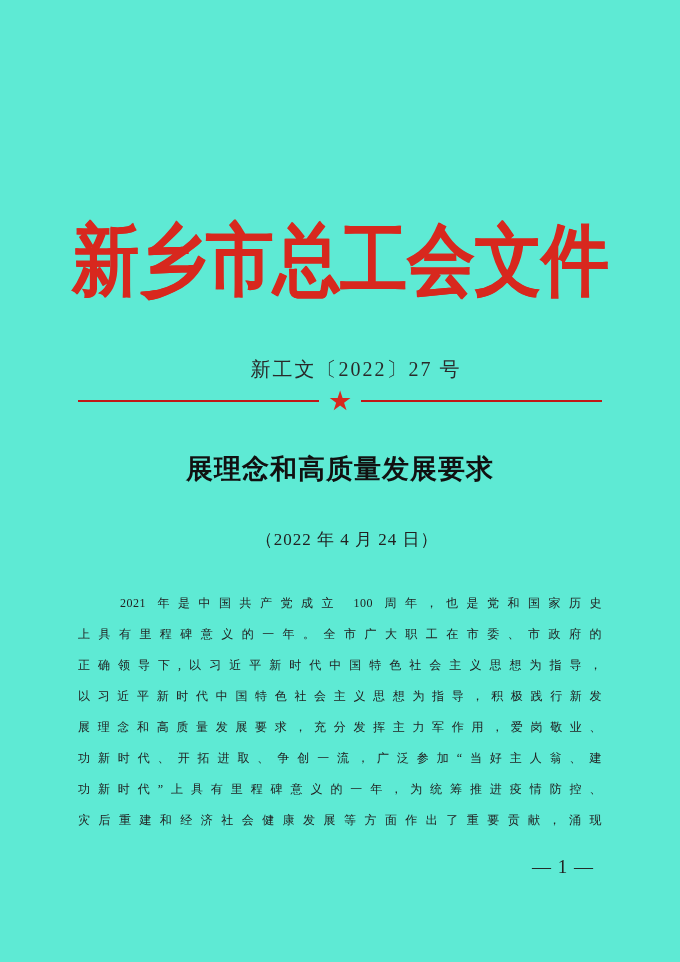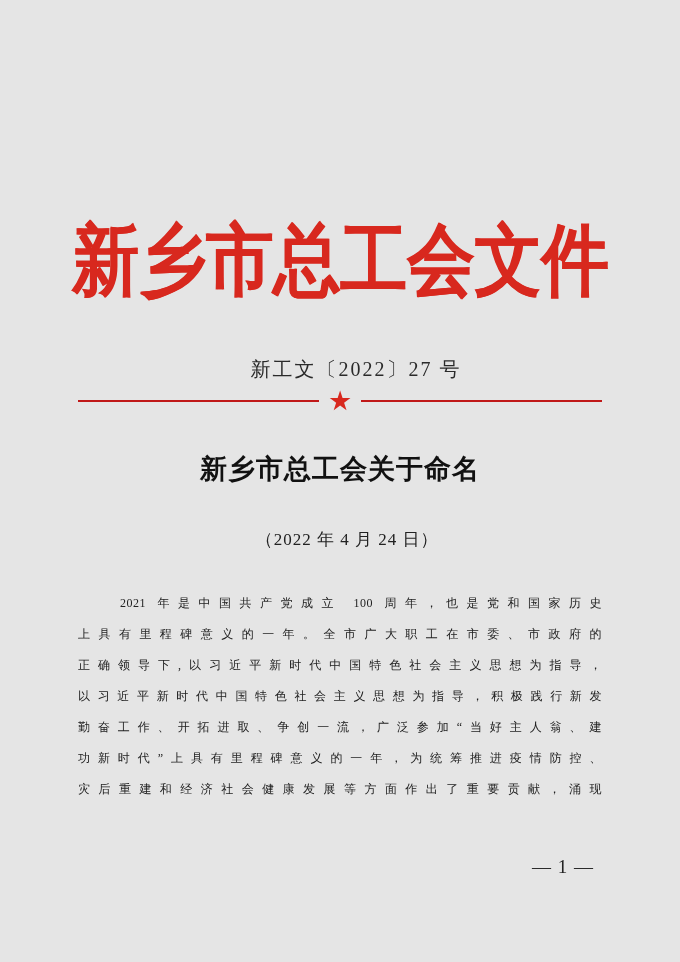--- a/index.html
+++ b/index.html
@@ -6,21 +6,21 @@
   html, body { background: #ffffff; }
   body {
     font-family: "Liberation Serif", "DejaVu Serif", serif;
     color: #1a1a1a;
   }
   .page {
     position: relative;
     width: 680px;
     height: 962px;
     margin: 0 auto;
-    background: #e5e5e5;
+    background: #5eead4;
     overflow: hidden;
   }
   
   .letterhead {
     position: absolute;
     top: 212px;
     left: 0;
     width: 100%;
     text-align: center;
     font-size: 78px;
@@ -129,30 +129,31 @@
 
   <div class="doc-number">新工文〔2022〕27 号</div>
 
   <div class="rule-row">
     <div class="rule-seg"></div>
     <div class="rule-star">★</div>
     <div class="rule-seg"></div>
   </div>
 
   <div class="doc-title">
-    <div>新乡市总工会关于命名</div>
+    <div>展理念和高质量发展要求</div>
   </div>
 
   <div class="doc-date">（2022 年 4 月 24 日）</div>
 
   <div class="body-block">
     <div class="body-line indent">2021 年是中国共产党成立 100 周年，也是党和国家历史</div>
     <div class="body-line">上具有里程碑意义的一年。全市广大职工在市委、市政府的</div>
     <div class="body-line">正确领导下,以习近平新时代中国特色社会主义思想为指导，</div>
     <div class="body-line">以习近平新时代中国特色社会主义思想为指导，积极践行新发</div>
-    <div class="body-line">勤奋工作、开拓进取、争创一流，广泛参加“当好主人翁、建</div>
+    <div class="body-line">展理念和高质量发展要求，充分发挥主力军作用，爱岗敬业、</div>
+    <div class="body-line">功新时代、开拓进取、争创一流，广泛参加“当好主人翁、建</div>
     <div class="body-line">功新时代”上具有里程碑意义的一年，为统筹推进疫情防控、</div>
     <div class="body-line">灾后重建和经济社会健康发展等方面作出了重要贡献，涌现</div>
   </div>
 
   <div class="page-number">— 1 —</div>
 
 </div>
 
 </body></html>

